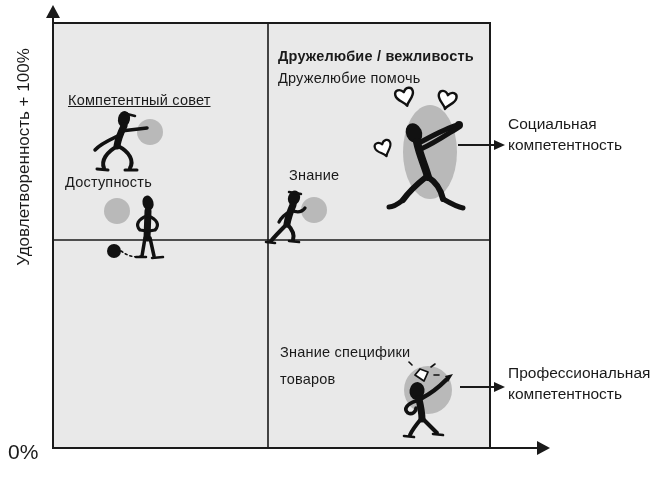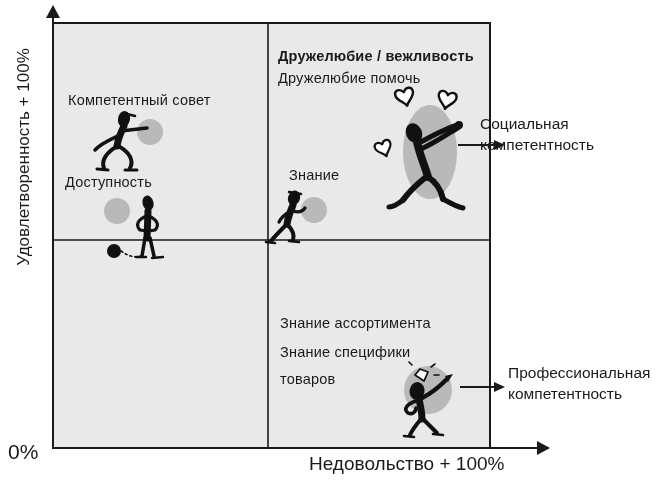--- a/index.html
+++ b/index.html
@@ -127,26 +127,24 @@
       <polygon points="505,145 494,140 494,150" fill="#1a1a1a"></polygon>
     </g>
     <g>
       <line x1="460" y1="387" x2="496" y2="387" stroke="#1a1a1a" stroke-width="1.8"></line>
       <polygon points="505,387 494,382 494,392" fill="#1a1a1a"></polygon>
     </g>
   </svg>
 
   <div class="lbl y-rot" style="left:-106px;top:146px;">Удовлетворенность + 100%</div>
   <div class="lbl axis-lbl" style="left:8px;top:440px;font-size:21px;">0%</div>
-  <div class="lbl axis-lbl" style="left:309px;top:453px;">Недовольство + 100%</div>
 
-  <div class="lbl q-lbl" style="left:68px;top:92px;">Компетентный совет</div>
+  <div class="lbl q-lbl" style="left:68px;top:92px;text-decoration:underline;">Компетентный совет</div>
   <div class="lbl q-lbl" style="left:65px;top:174px;">Доступность</div>
   <div class="lbl q-lbl" style="left:278px;top:48px;font-weight:bold;">Дружелюбие / вежливость</div>
   <div class="lbl q-lbl" style="left:278px;top:70px;">Дружелюбие помочь</div>
   <div class="lbl q-lbl" style="left:289px;top:167px;">Знание</div>
-  <div class="lbl q-lbl" style="left:280px;top:315px;">Знание ассортимента</div>
   <div class="lbl q-lbl wrap" style="left:280px;top:339px;width:148px;">Знание специфики товаров</div>
 
-  <div class="lbl side-lbl" style="left:480px;top:113px;width:142px;">Социальная компетентность</div>
+  <div class="lbl side-lbl" style="left:508px;top:113px;width:142px;">Социальная компетентность</div>
   <div class="lbl side-lbl" style="left:508px;top:362px;width:152px;">Профессиональная компетентность</div>
 
 </div>
 
 </body></html>

